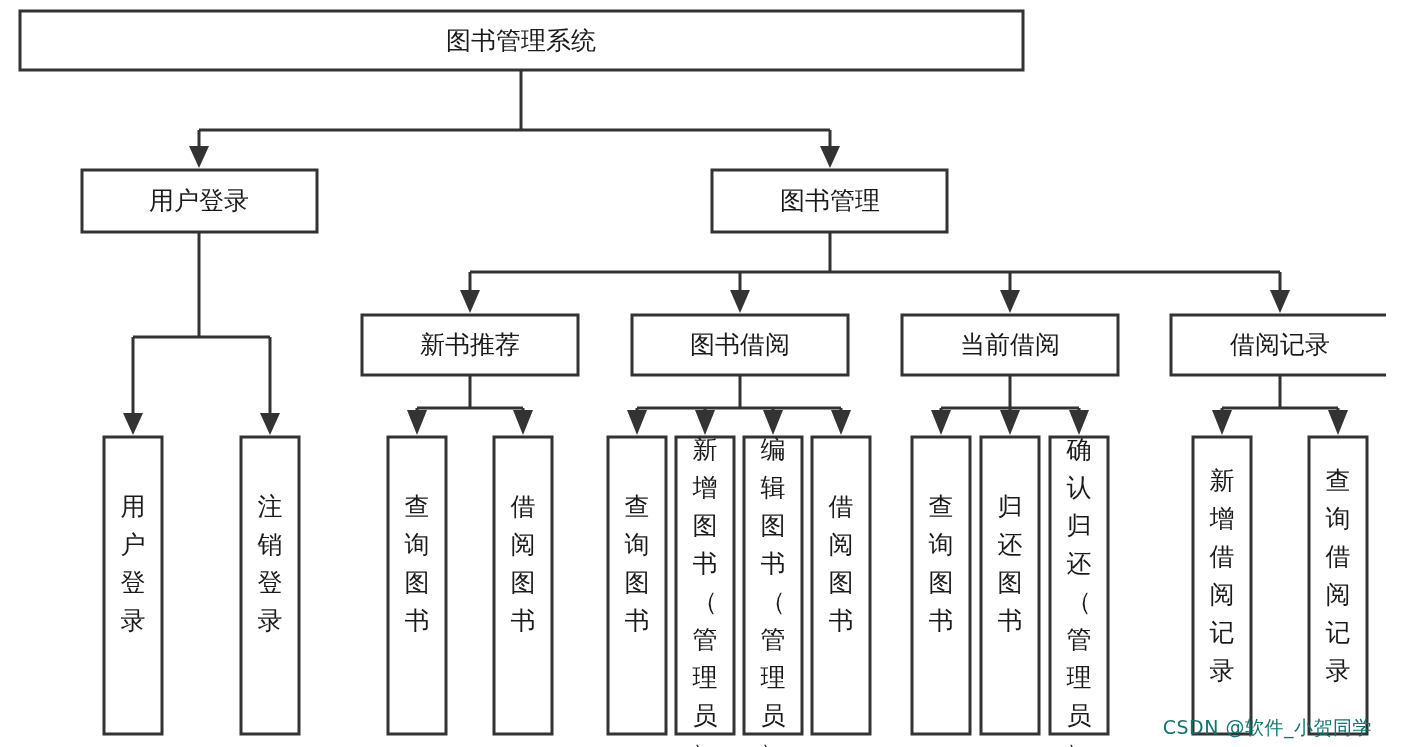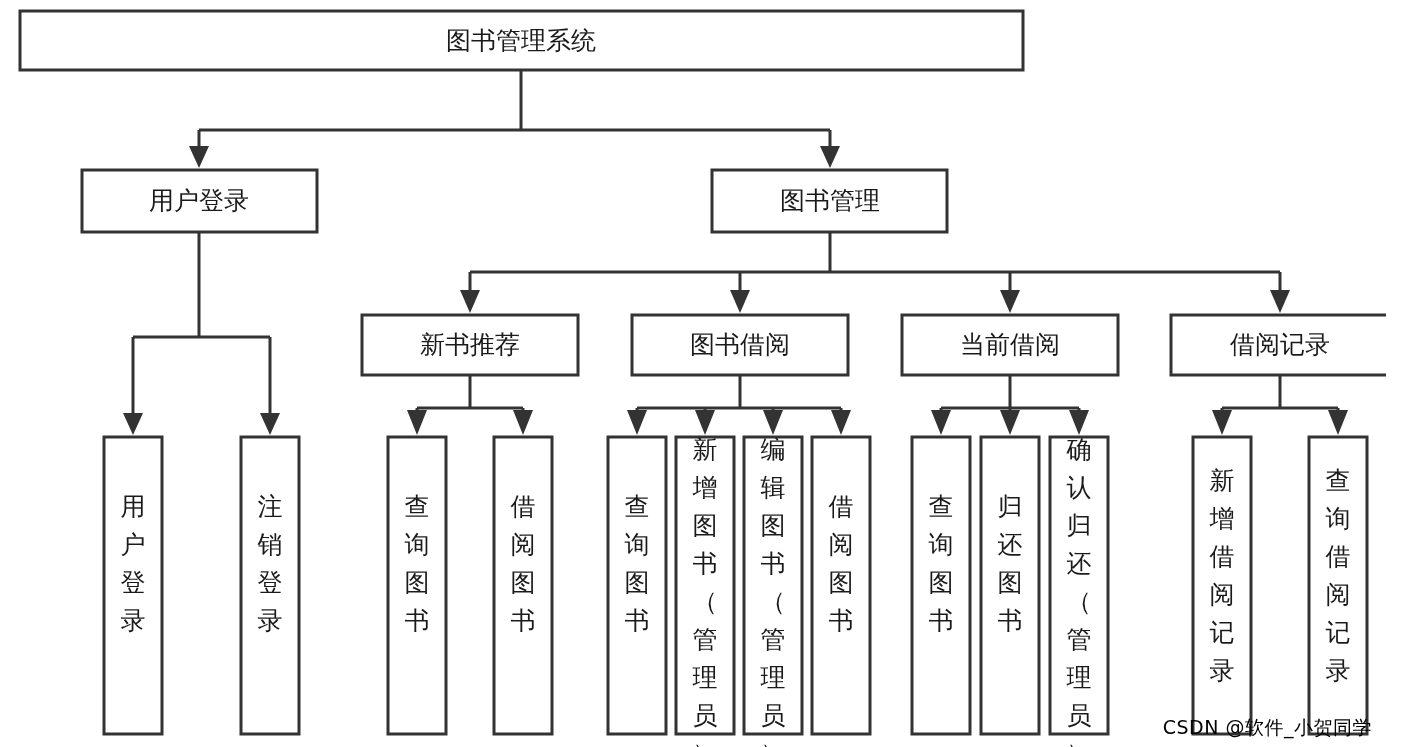--- a/index.html
+++ b/index.html
@@ -51,21 +51,21 @@
     font-size: 25px;
     fill: #1a1a1a;
     text-anchor: middle;
   }
   .watermark {
     position: absolute;
     right: 14px;
     bottom: 6px;
     font-family: "DejaVu Sans", "Liberation Sans", sans-serif;
     font-size: 19px;
-    color: #000000;
+    color: #0f766e;
     white-space: nowrap;
     letter-spacing: 0.5px;
   }
 </style>
 </head>
 <body>
 
 <div id="diagram-root">
 
   <svg class="flow" viewBox="0 0 1405 747">

